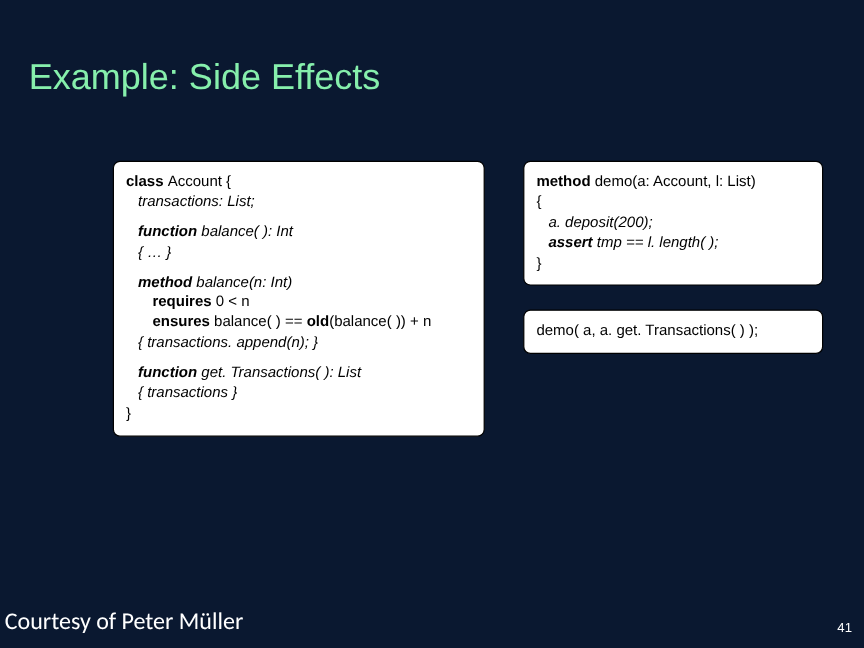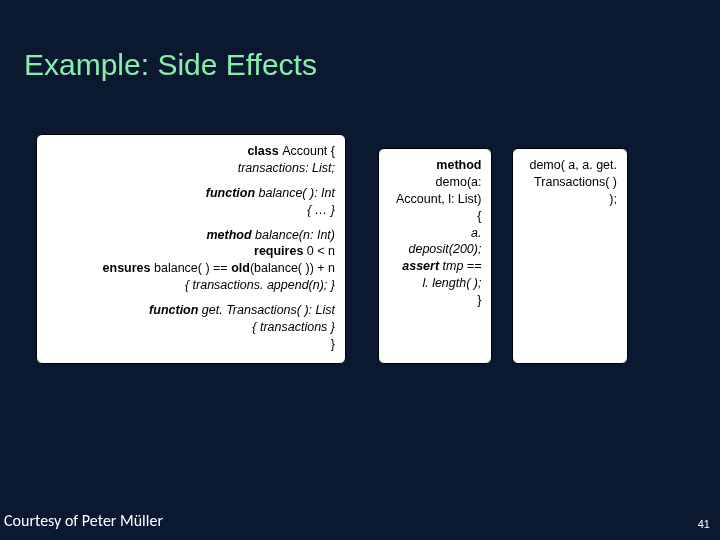--- a/index.html
+++ b/index.html
@@ -13,45 +13,44 @@
   }
   .title {
     color: #86efac;
     font-size: 30px;
     font-weight: normal;
     padding: 48px 24px 16px 24px;
   }
   .content {
     display: flex;
     gap: 32px;
-    padding: 36px 64px 0 36px;
-    text-align: right;
+    padding: 36px 64px 0 94px;
   }
   .col-left { flex: 0 0 310px; }
-  .col-right { flex: 0 0 250px; display: flex; gap: 20px; margin-top: 14px; }
+  .col-right { flex: 0 0 250px; display: flex; flex-direction: column; gap: 20px; }
   .codebox {
     background: #fff;
     border: 1.5px solid #000;
     border-radius: 6px;
     padding: 8px 10px 10px 10px;
     font-size: 12.5px;
     line-height: 1.35;
   }
   .codebox .line { white-space: pre-wrap; }
   .ind1 { padding-left: 10px; font-style: italic; }
   .ind2 { padding-left: 22px; }
   .b { font-weight: bold; }
   .sp { height: 8px; }
   .footer-left {
     position: absolute;
     left: 4px;
     bottom: 10px;
     color: #fff;
     font-family: Calibri, Arial, sans-serif;
-    font-size: 16px;
+    font-size: 20px;
   }
   .footer-right {
     position: absolute;
     right: 10px;
     bottom: 10px;
     color: #fff;
     font-size: 11px;
     margin-top: 20px;
   }
 </style>

